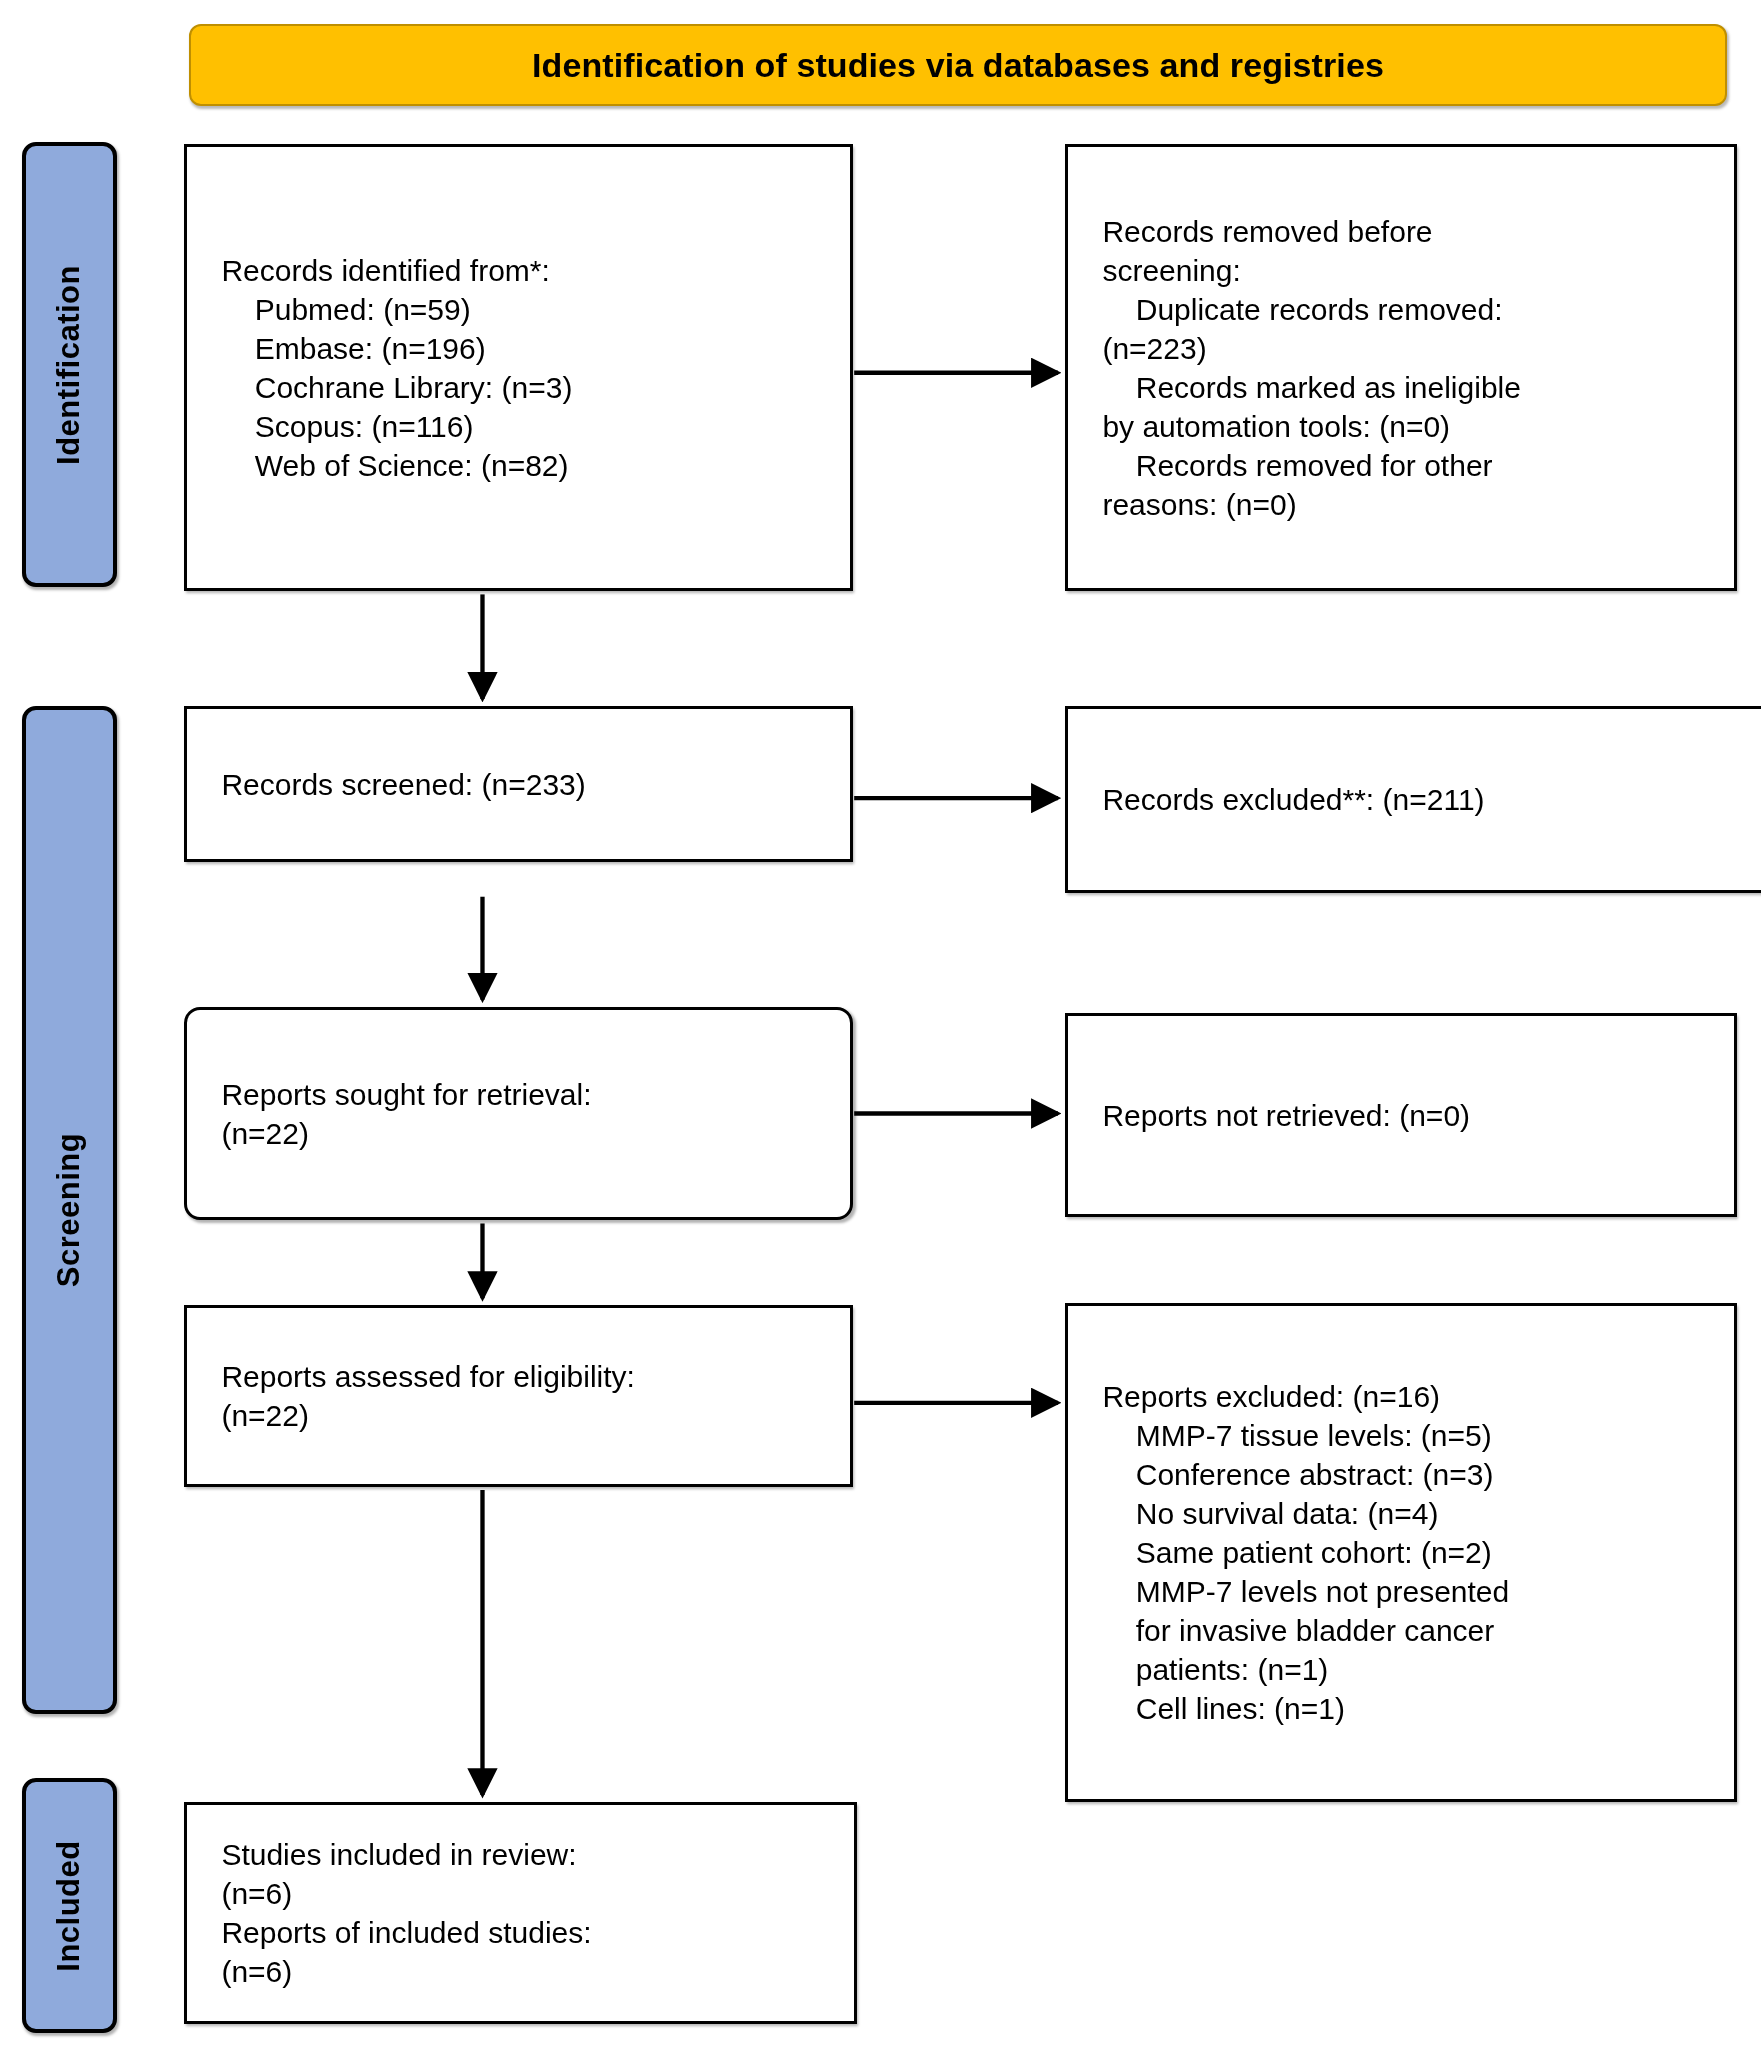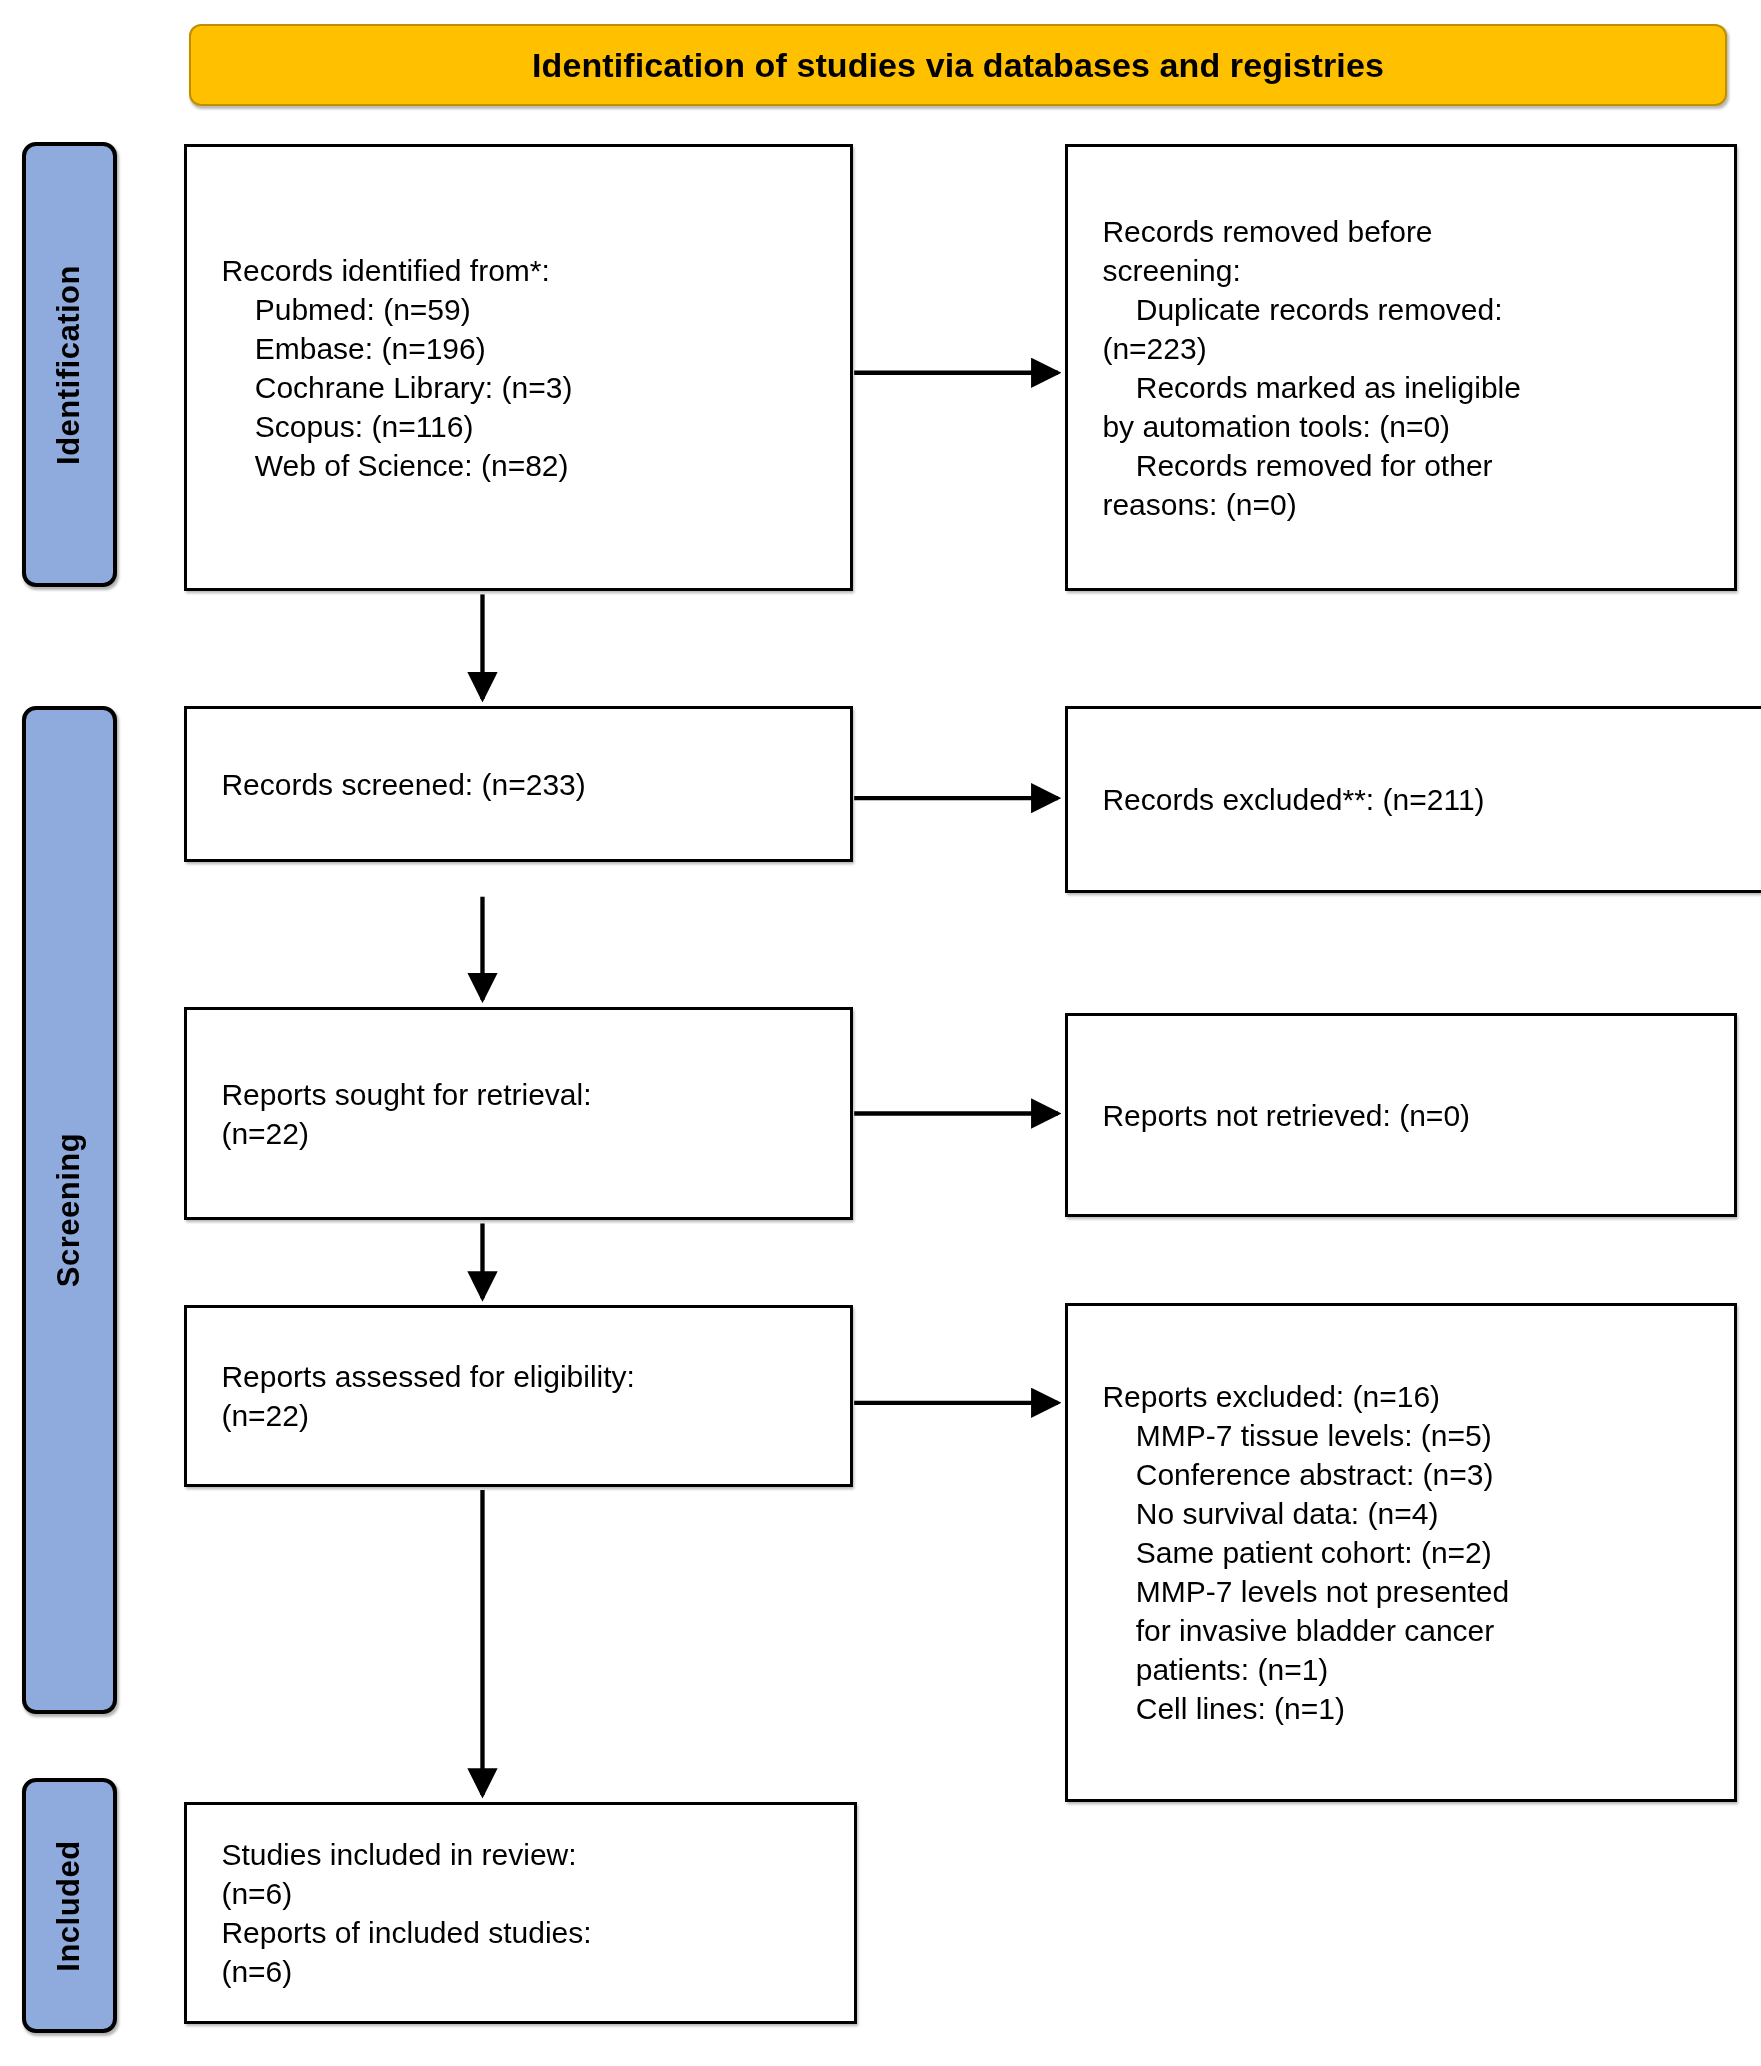--- a/index.html
+++ b/index.html
@@ -90,21 +90,21 @@
     color: #000000;
     padding: 0 18.4px;
     white-space: pre-wrap;
   }
 
   
   #box-identified        { left: 184px;  top: 144px;  width: 669px; height: 447px; }
   #box-removed           { left: 1065px; top: 144px;  width: 672px; height: 447px; }
   #box-screened          { left: 184px;  top: 706px; width: 669px; height: 156px; }
   #box-excluded-screen   { left: 1065px; top: 706px; width: 796px; height: 187px; }
-  #box-sought            { left: 184px;  top: 1007px; width: 669px; height: 213px; }
+  #box-sought            { left: 184px;  top: 1007px; width: 669px; height: 213px; border-radius: 16px; }
   #box-not-retrieved     { left: 1065px; top: 1013px; width: 672px; height: 204px; }
   #box-assessed          { left: 184px;  top: 1305px; width: 669px; height: 182px; }
   #box-reports-excluded  { left: 1065px; top: 1303px; width: 672px; height: 499px; }
   #box-included          { left: 184px;  top: 1802px; width: 673px; height: 222px; }
 
   
   #connectors {
     position: absolute;
     left: 0;
     top: 0;

